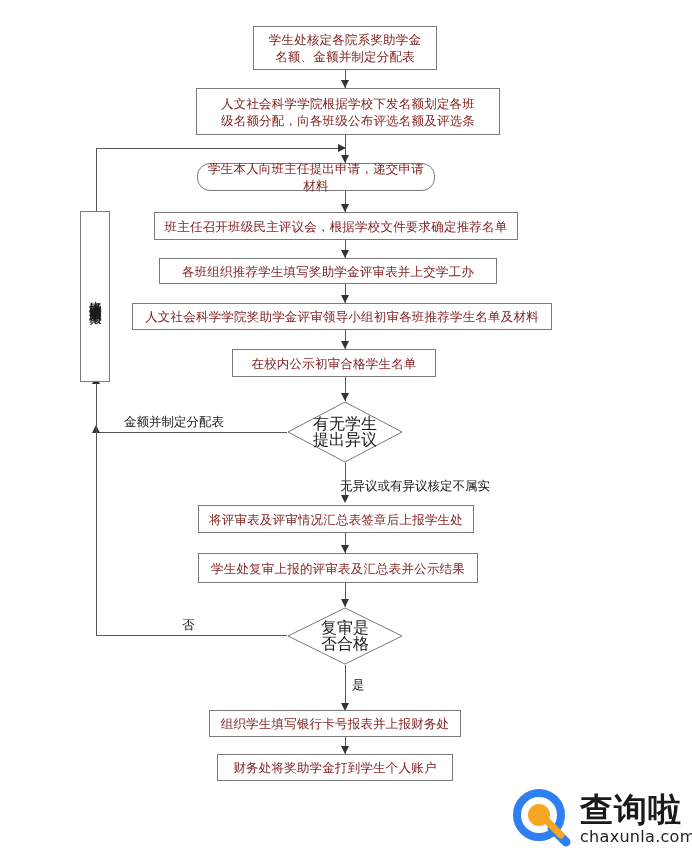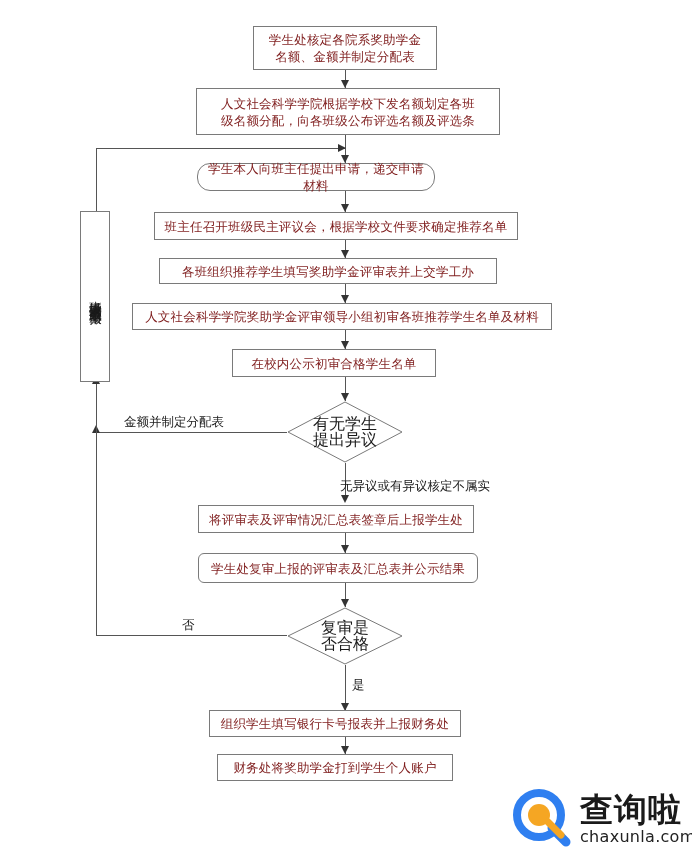--- a/index.html
+++ b/index.html
@@ -230,21 +230,21 @@
       <polygon points="58,1 115,31 58,61 1,31" fill="#ffffff" stroke="#7a7a7a" stroke-width="1"></polygon>
     </svg>
     <span class="dlabel">有无学生
 提出异议</span>
   </div>
 
   <div class="node" style="left:198px; top:505px; width:276px; height:28px;">
     <span class="node-inner">将评审表及评审情况汇总表签章后上报学生处</span>
   </div>
 
-  <div class="node" style="left:198px; top:553px; width:280px; height:30px;border-radius:6px;">
+  <div class="node" style="left:198px; top:553px; width:280px; height:30px;">
     <span class="node-inner">学生处复审上报的评审表及汇总表并公示结果</span>
   </div>
 
   <div class="diamond" style="left:287px; top:607px; width:116px; height:58px;">
     <svg width="116" height="58" viewBox="0 0 116 58">
       <polygon points="58,1 115,29 58,57 1,29" fill="#ffffff" stroke="#7a7a7a" stroke-width="1"></polygon>
     </svg>
     <span class="dlabel">复审是
 否合格</span>
   </div>

